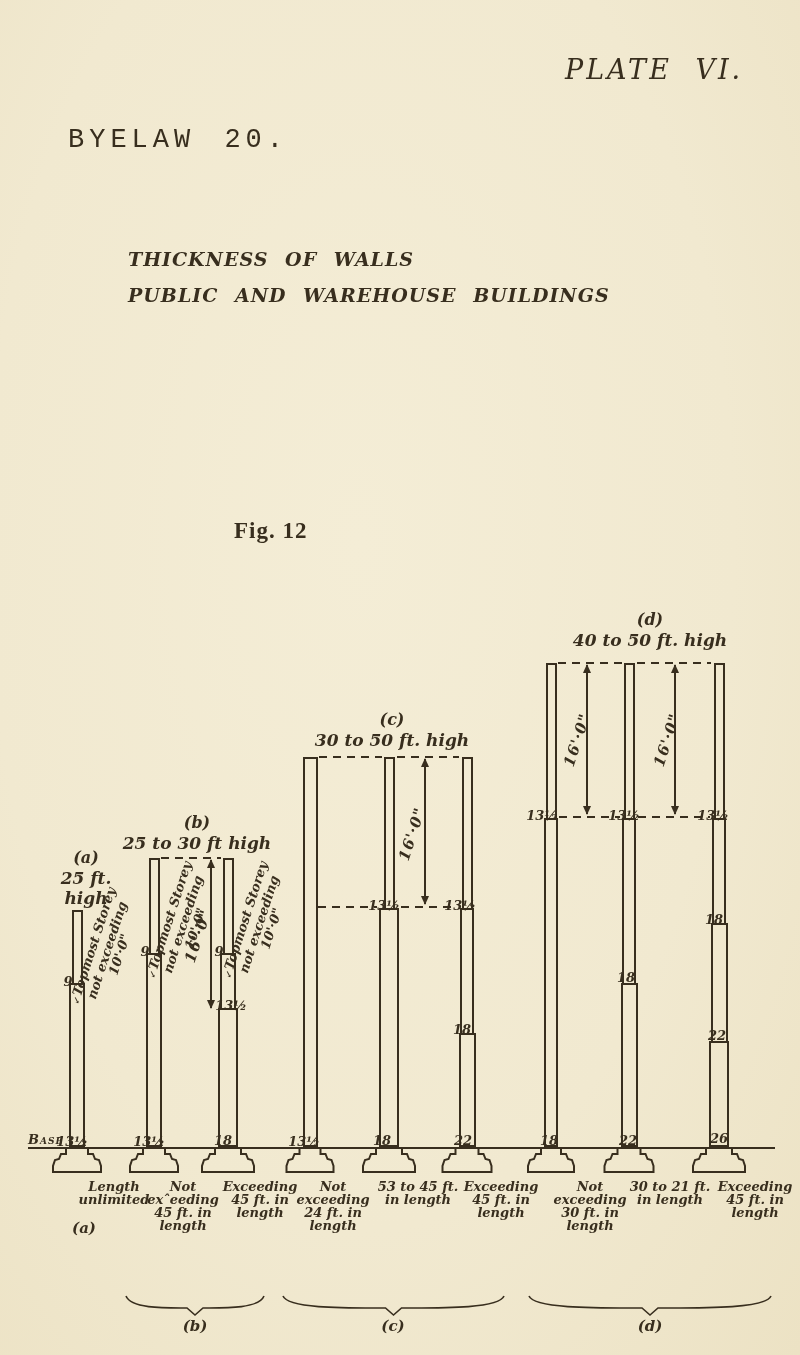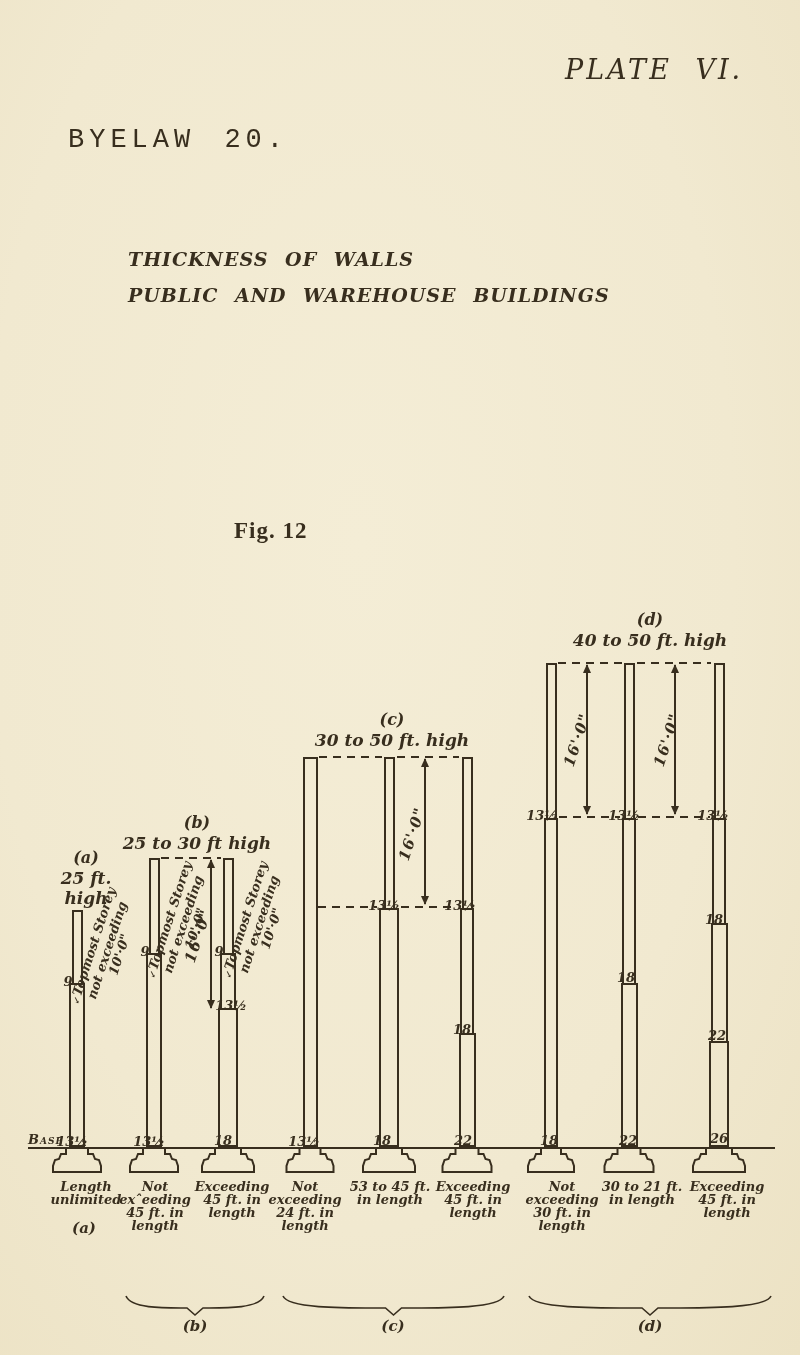--- a/index.html
+++ b/index.html
@@ -37,21 +37,21 @@
   .varrow::before{top:-1px;border-bottom:9px solid var(--ink);}
   .varrow::after{bottom:-1px;border-top:9px solid var(--ink);}
 
   .rot16{position:absolute;transform:translate(-50%,-50%) rotate(-72deg);
     font-style:italic;font-weight:600;font-size:15px;white-space:nowrap;letter-spacing:1px;}
   .topmost-label{position:absolute;transform:translate(-50%,-50%) rotate(-72deg);
     font-style:italic;font-weight:600;font-size:13px;line-height:13px;white-space:nowrap;text-align:center;}
   .topmost-label .tl-line:first-child::before{content:"↙";font-size:9px;margin-right:1px;}
 
   .wall-caption{position:absolute;transform:translateX(-50%);text-align:center;
-    font-style:italic;font-weight:600;font-size:13px;line-height:13px;white-space:nowrap;}
+    font-style:italic;font-weight:600;font-size:13px;line-height:13px;white-space:nowrap;margin-left:28px;}
   .group-letter{position:absolute;transform:translateX(-50%);font-style:italic;font-weight:600;font-size:15px;}
   svg{position:absolute;overflow:visible;}
 </style>
 </head>
 <body>
 
 <div id="page">
   <div class="abs plate-title" style="left:565px;top:42px;margin-top:12px;">PLATE VI.</div>
   <div class="abs byelaw-title" style="left:68px;top:125px;font-family:Liberation Mono, monospace;">BYELAW 20.</div>
   <div class="abs subtitle" style="left:128px;top:248px;">THICKNESS OF WALLS</div>

